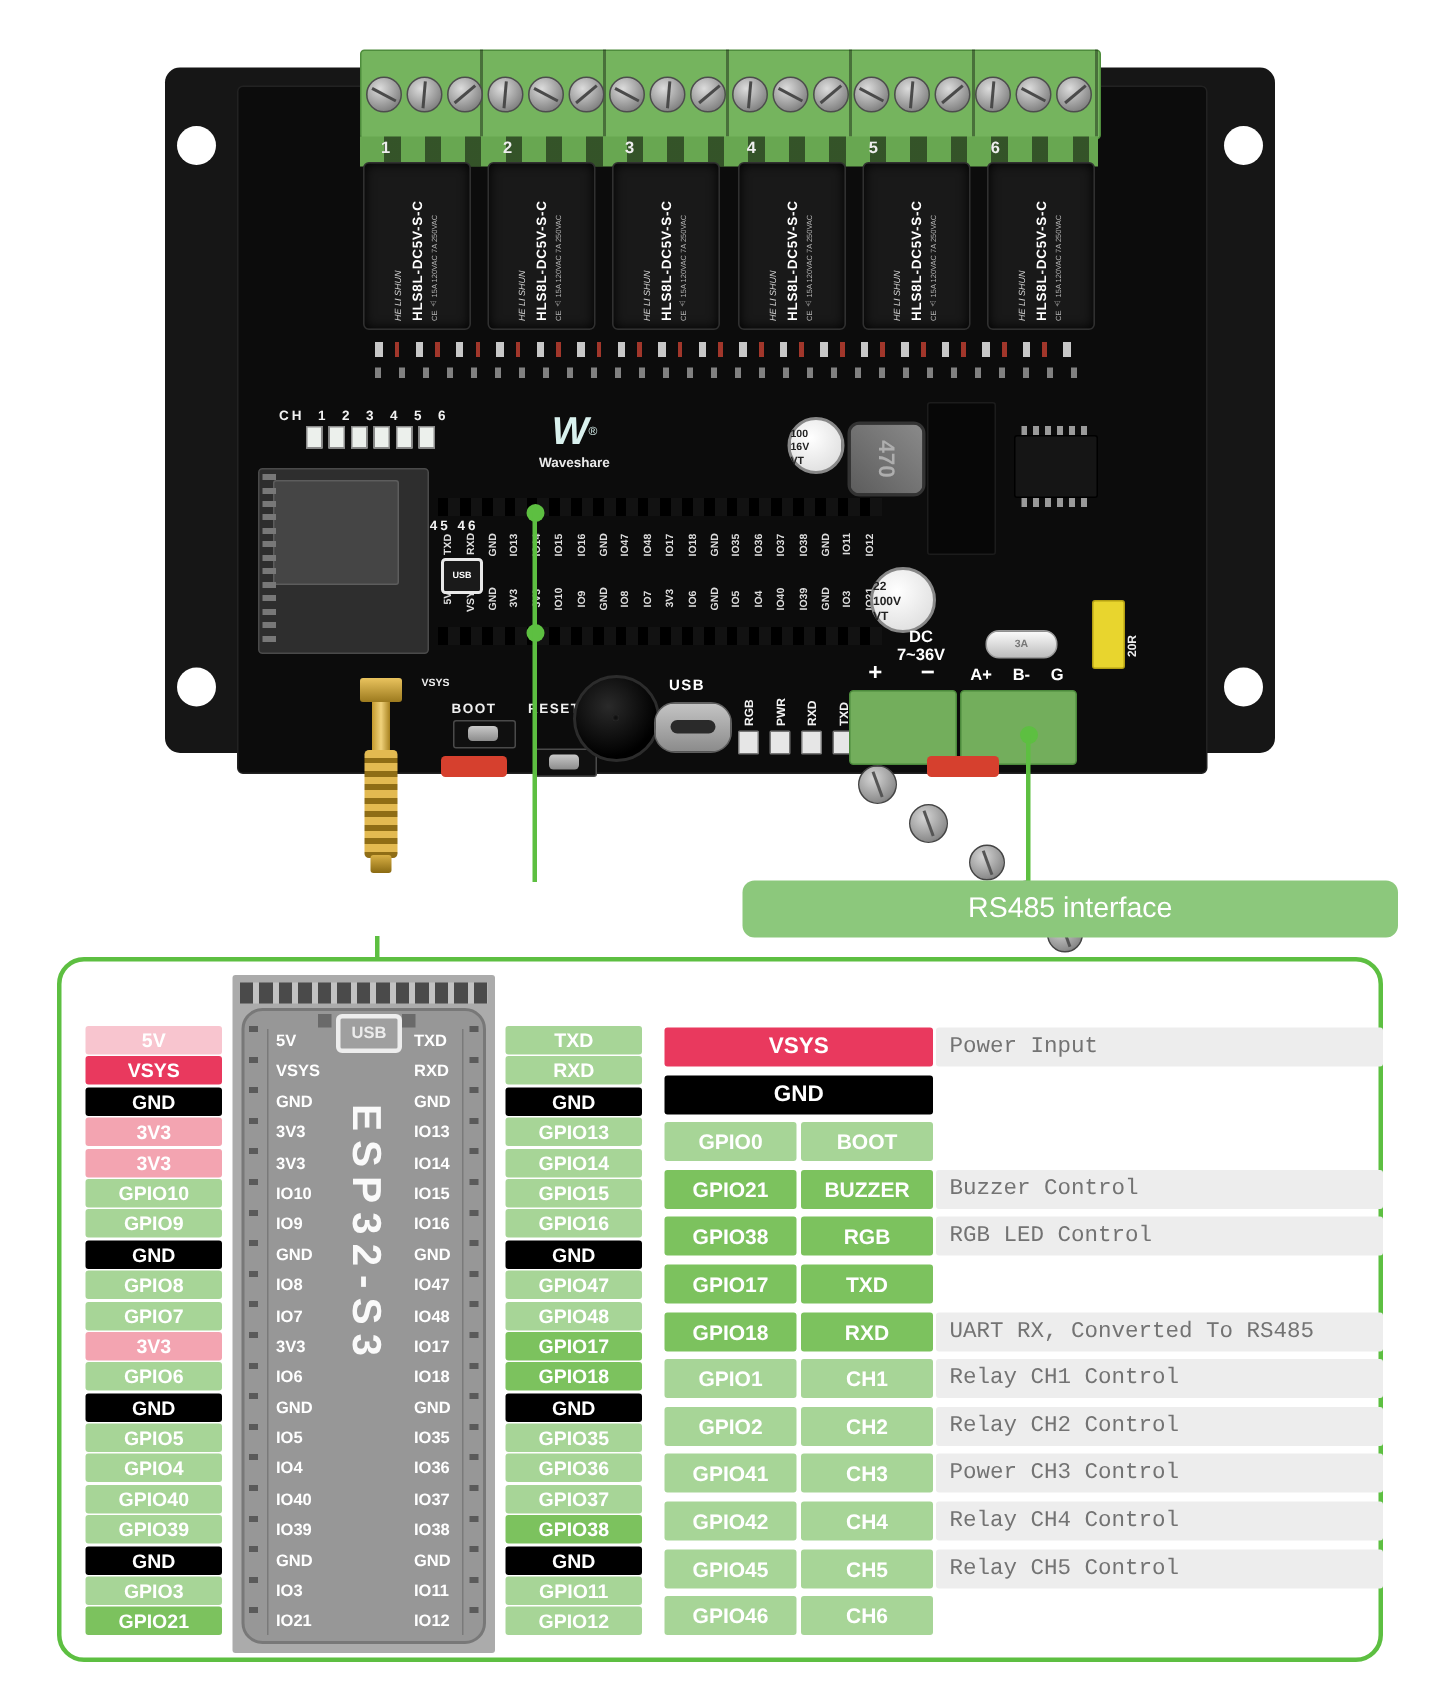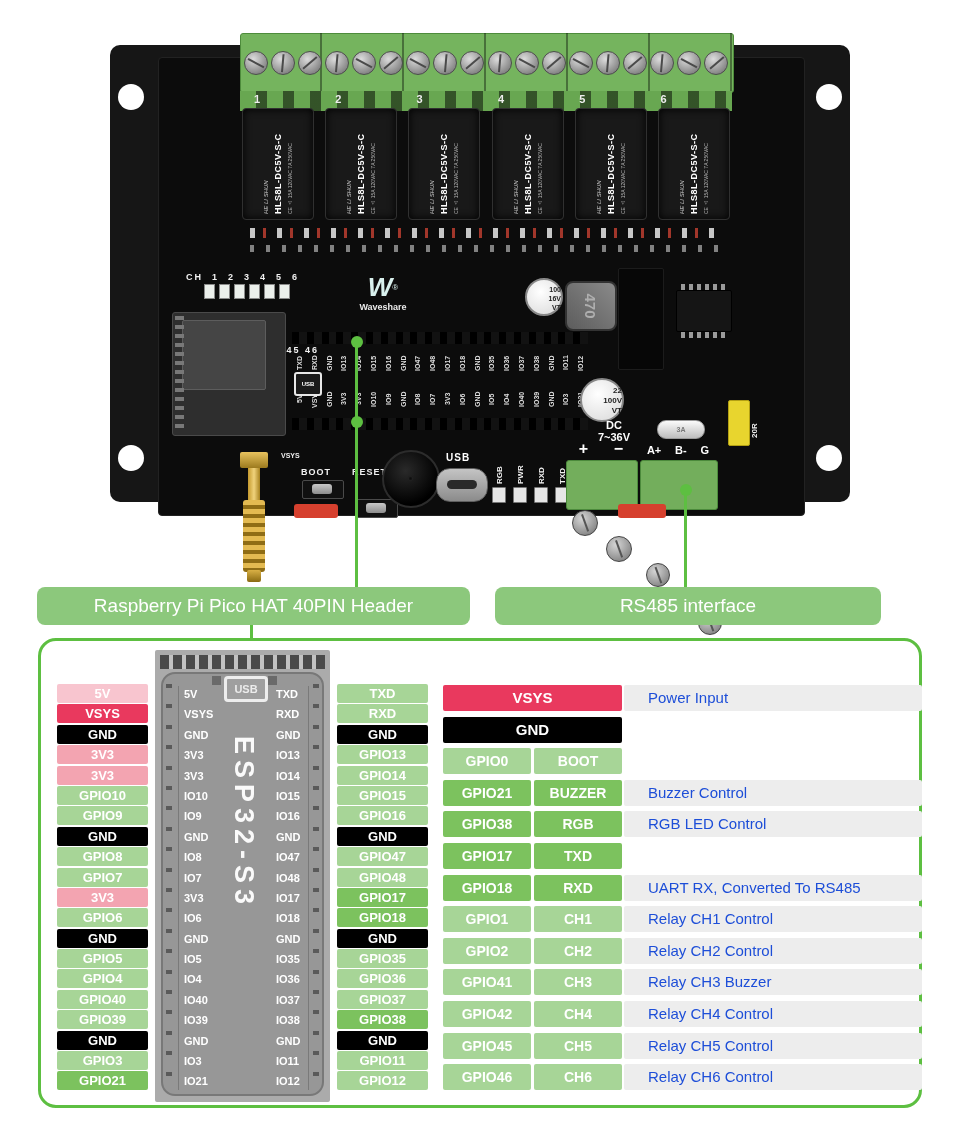--- a/index.html
+++ b/index.html
@@ -53,21 +53,21 @@
   .hstrip{width:296px;height:12px;background:#121212;
           background-image:repeating-linear-gradient(90deg,#000 0 7px,transparent 7px 14.8px);}
   .hlabels{width:296px;height:34px;display:flex;}
   .hlabel{width:14.8px;height:34px;display:flex;align-items:center;justify-content:center;
           writing-mode:vertical-rl;transform:rotate(180deg);font-size:7px;font-weight:bold;color:#ddd;overflow:hidden;}
   .musb{left:294px;top:372px;width:24px;height:20px;border:2px solid #e8e8e8;border-radius:3px;background:#1a1a1a;
         color:#fff;font-size:6px;font-weight:bold;display:flex;align-items:center;justify-content:center;}
   .vsys-sm{left:281px;top:452px;color:#eee;font-size:7px;font-weight:bold;}
 
   .cap{border-radius:50%;background:radial-gradient(circle at 40% 35%,#fff,#d8d8d8);border:2px solid #888;
-       color:#222;font-weight:bold;text-align:right;white-space:pre-line;}
+       color:#222;font-weight:bold;text-align:left;white-space:pre-line;}
   .cap1{left:525px;top:278px;width:38px;height:38px;font-size:7px;line-height:9px;padding-top:5px;box-sizing:border-box;}
   .cap2{left:580px;top:378px;width:44px;height:44px;font-size:8px;line-height:10px;padding-top:6px;box-sizing:border-box;}
   .inductor{left:566px;top:280px;width:46px;height:48px;border-radius:8px;border:2px solid #333;
             background:linear-gradient(135deg,#8a8a8a,#5c5c5c);color:#aeaeae;font-size:15px;font-weight:bold;
             display:flex;align-items:center;justify-content:center;transform:rotate(90deg);}
   .mosfet{left:618px;top:268px;width:44px;height:100px;background:#070707;border:1px solid #1c1c1c;border-radius:2px;}
   .soic{left:676px;top:290px;width:54px;height:40px;background:#151515;border:1px solid #000;border-radius:2px;}
   .soic::before,.soic::after{content:"";position:absolute;left:4px;width:46px;height:6px;
         background:repeating-linear-gradient(90deg,#9a9a9a 0 4px,transparent 4px 8px);}
   .soic::before{top:-7px;} .soic::after{bottom:-7px;}
@@ -149,22 +149,22 @@
   .ftable{left:443px;top:685px;width:479px;}
   .trow{display:flex;height:26px;margin-bottom:5.6px;}
   .tcell,.tspan{border-radius:2px;color:#fff;font-weight:bold;text-align:center;line-height:26px;font-size:14px;}
   .tcell{width:88px;}
   .tcell.c1{margin-right:3px;}
   .tspan{width:179px;font-size:15px;}
   .light{background:#a7d597;}
   .dark{background:#7cc25e;}
   .redbg{background:#e9395e;}
   .blackbg{background:#000;}
-  .tdesc{flex:1;margin-left:2px;background:#ededed;color:#1d4ed8;font-size:15px;line-height:26px;
-         padding-left:24px;border-radius:2px;white-space:nowrap;overflow:hidden;}
+  .tdesc{flex:1;margin-left:2px;background:#ededed;color:#737373;font-size:15px;line-height:26px;
+         padding-left:9px;border-radius:2px;white-space:nowrap;overflow:hidden;font-family:Liberation Mono, monospace;}
 </style>
 </head>
 <body>
 
 <div id="stage">
 
   <div class="abs plate"></div>
   <div class="abs hole" style="left:118px;top:84px;"></div>
   <div class="abs hole" style="left:816px;top:84px;"></div>
   <div class="abs hole" style="left:118px;top:445px;"></div>
@@ -375,22 +375,21 @@
   <div class="abs sma-thread"></div>
   <div class="abs sma-tip"></div>
 
   <div class="abs gdot" style="left:351px;top:336px;"></div>
   <div class="abs gdot" style="left:351px;top:416px;"></div>
   <div class="abs gline" style="left:355px;top:342px;height:246px;"></div>
   <div class="abs gdot" style="left:680px;top:484px;"></div>
   <div class="abs gline" style="left:684px;top:490px;height:98px;"></div>
   <div class="abs gline" style="left:250px;top:624px;height:16px;"></div>
 
-  <div class="abs callout" style="left:37px;top:587px;width:433px;">Raspberry Pi Pico HAT 40PIN Header</div>
-  <div class="abs callout" style="left:495px;top:587px;width:386px;">RS485 interface</div>
+  <div class="abs callout" style="left:495px;top:587px;width:437px;">RS485 interface</div>
 
   <div class="abs bigbox"></div>
 
   <div class="abs pincol" style="left:57px;top:684px;">
       <div class="pin p5v">5V</div>
       <div class="pin vsys">VSYS</div>
       <div class="pin gnd">GND</div>
       <div class="pin v33">3V3</div>
       <div class="pin v33">3V3</div>
       <div class="pin io">GPIO10</div>
@@ -526,32 +525,31 @@
         <div class="tdesc">Relay CH1 Control</div>
       </div>
       <div class="trow">
         <div class="tcell c1 light">GPIO2</div>
         <div class="tcell light">CH2</div>
         <div class="tdesc">Relay CH2 Control</div>
       </div>
       <div class="trow">
         <div class="tcell c1 light">GPIO41</div>
         <div class="tcell light">CH3</div>
-        <div class="tdesc">Relay CH3 Buzzer</div>
+        <div class="tdesc">Power CH3 Control</div>
       </div>
       <div class="trow">
         <div class="tcell c1 light">GPIO42</div>
         <div class="tcell light">CH4</div>
         <div class="tdesc">Relay CH4 Control</div>
       </div>
       <div class="trow">
         <div class="tcell c1 light">GPIO45</div>
         <div class="tcell light">CH5</div>
         <div class="tdesc">Relay CH5 Control</div>
       </div>
       <div class="trow">
         <div class="tcell c1 light">GPIO46</div>
         <div class="tcell light">CH6</div>
-        <div class="tdesc">Relay CH6 Control</div>
       </div>
     </div>
 
 </div>
 
 </body></html>

